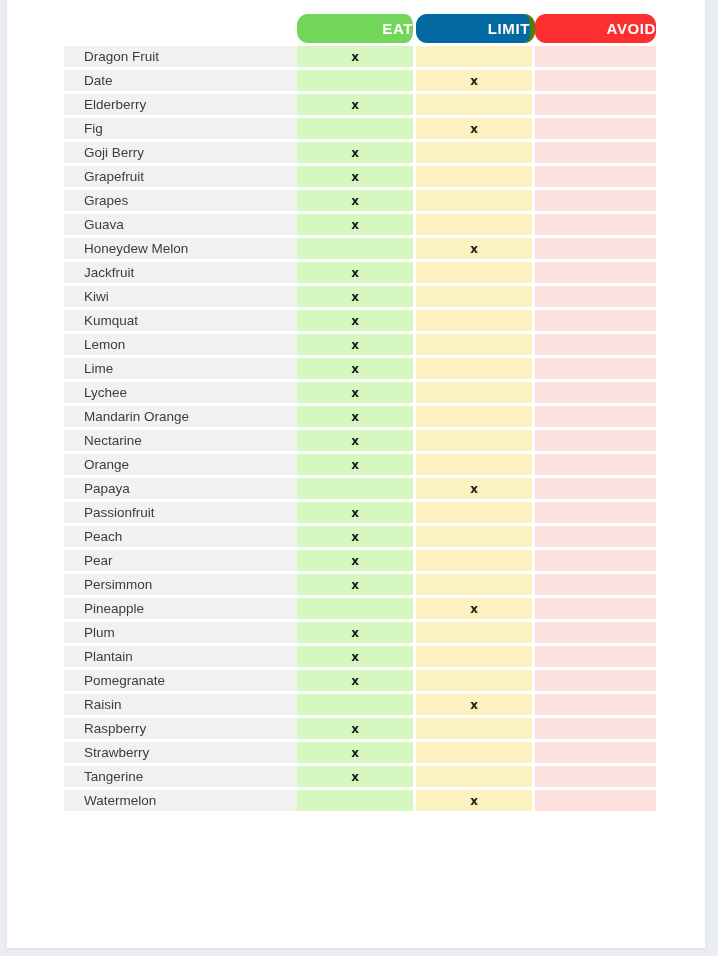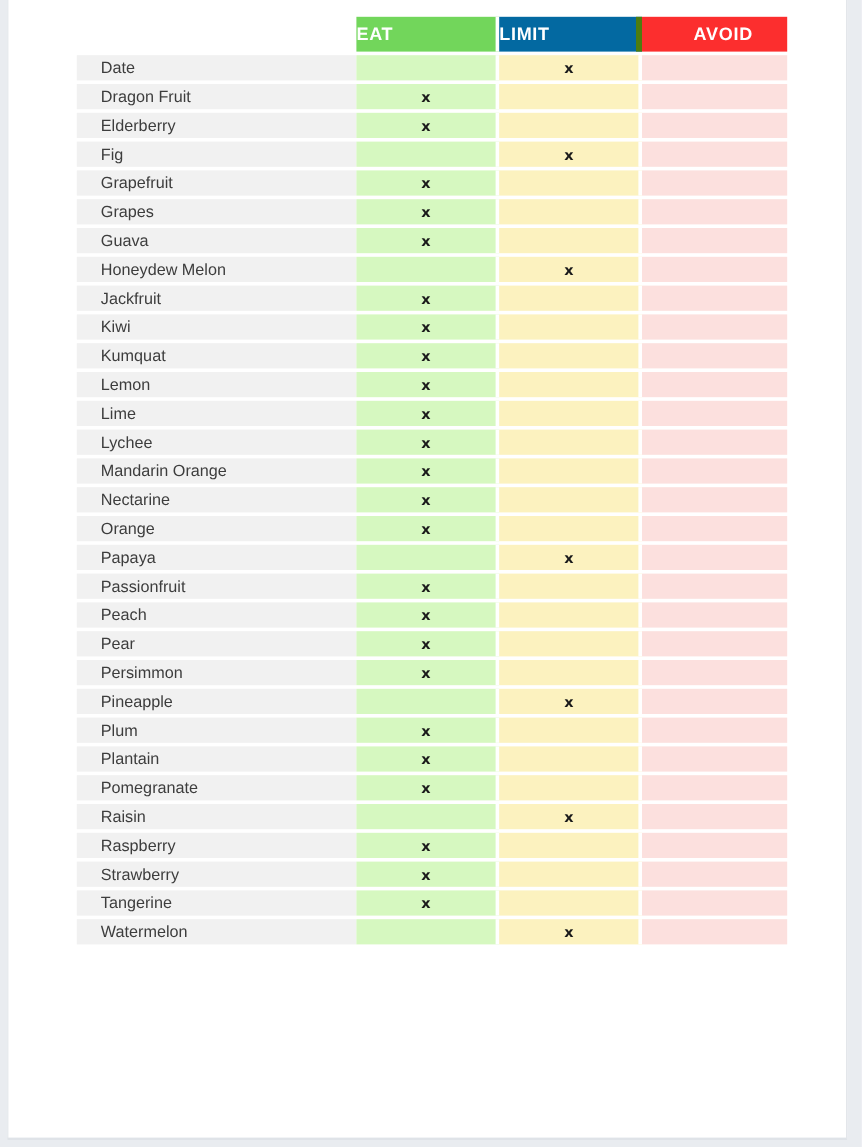--- a/index.html
+++ b/index.html
@@ -47,22 +47,23 @@
   col.c-avoid  { width: 121px; }
 
   thead th {
     height: 29px;
     padding: 0;
     margin: 0;
     color: #ffffff;
     font-size: 15px;
     font-weight: bold;
     letter-spacing: 0.6px;
-    text-align: left;
+    text-align: right;
     vertical-align: middle;
+    border-radius: 11px;
   }
   thead th.blank-head {
     background: transparent;
   }
   thead th.head-eat   { background: #72d65b; border-right: 3px solid #ffffff; }
   thead th.head-limit { background: #0369a1; border-right: 5px solid #4d7c0f; }
   thead th.head-avoid { background: #fc2e2e; padding-left: 43px; }
 
   tbody td {
     height: 21px;
@@ -111,41 +112,47 @@
       <thead>
         <tr>
           <th class="blank-head"></th>
           <th class="head-eat">EAT</th>
           <th class="head-limit">LIMIT</th>
           <th class="head-avoid">AVOID</th>
         </tr>
       </thead>
       <tbody id="table-body">
           <tr>
+            <td class="label-cell">Dragon Fruit</td>
+            <td class="mark-cell col-eat">x</td>
+            <td class="mark-cell col-limit"></td>
+            <td class="mark-cell col-avoid"></td>
+          </tr>
+          <tr>
             <td class="label-cell">Date</td>
             <td class="mark-cell col-eat"></td>
             <td class="mark-cell col-limit">x</td>
             <td class="mark-cell col-avoid"></td>
           </tr>
           <tr>
-            <td class="label-cell">Dragon Fruit</td>
-            <td class="mark-cell col-eat">x</td>
-            <td class="mark-cell col-limit"></td>
-            <td class="mark-cell col-avoid"></td>
-          </tr>
-          <tr>
             <td class="label-cell">Elderberry</td>
             <td class="mark-cell col-eat">x</td>
             <td class="mark-cell col-limit"></td>
             <td class="mark-cell col-avoid"></td>
           </tr>
           <tr>
             <td class="label-cell">Fig</td>
             <td class="mark-cell col-eat"></td>
             <td class="mark-cell col-limit">x</td>
+            <td class="mark-cell col-avoid"></td>
+          </tr>
+          <tr>
+            <td class="label-cell">Goji Berry</td>
+            <td class="mark-cell col-eat">x</td>
+            <td class="mark-cell col-limit"></td>
             <td class="mark-cell col-avoid"></td>
           </tr>
           <tr>
             <td class="label-cell">Grapefruit</td>
             <td class="mark-cell col-eat">x</td>
             <td class="mark-cell col-limit"></td>
             <td class="mark-cell col-avoid"></td>
           </tr>
           <tr>
             <td class="label-cell">Grapes</td>

